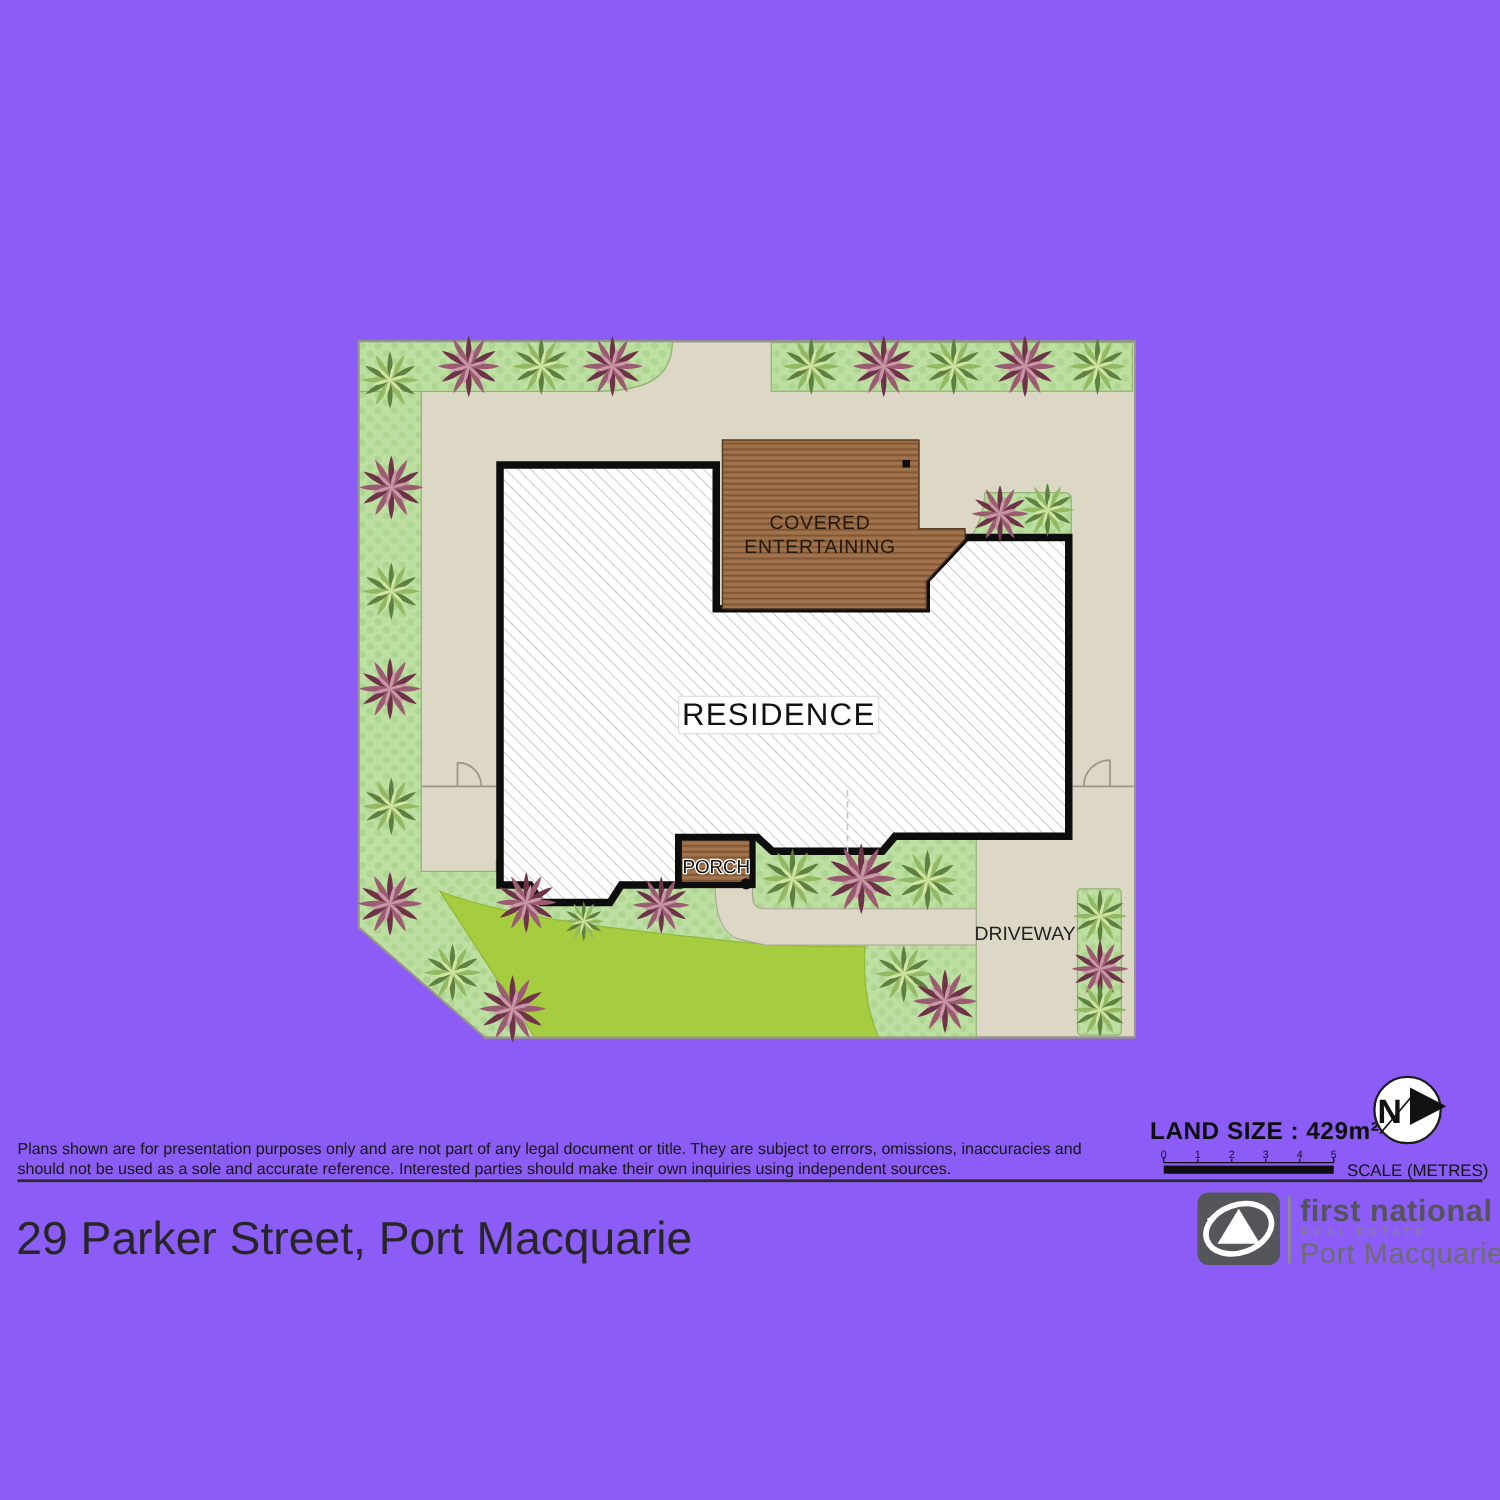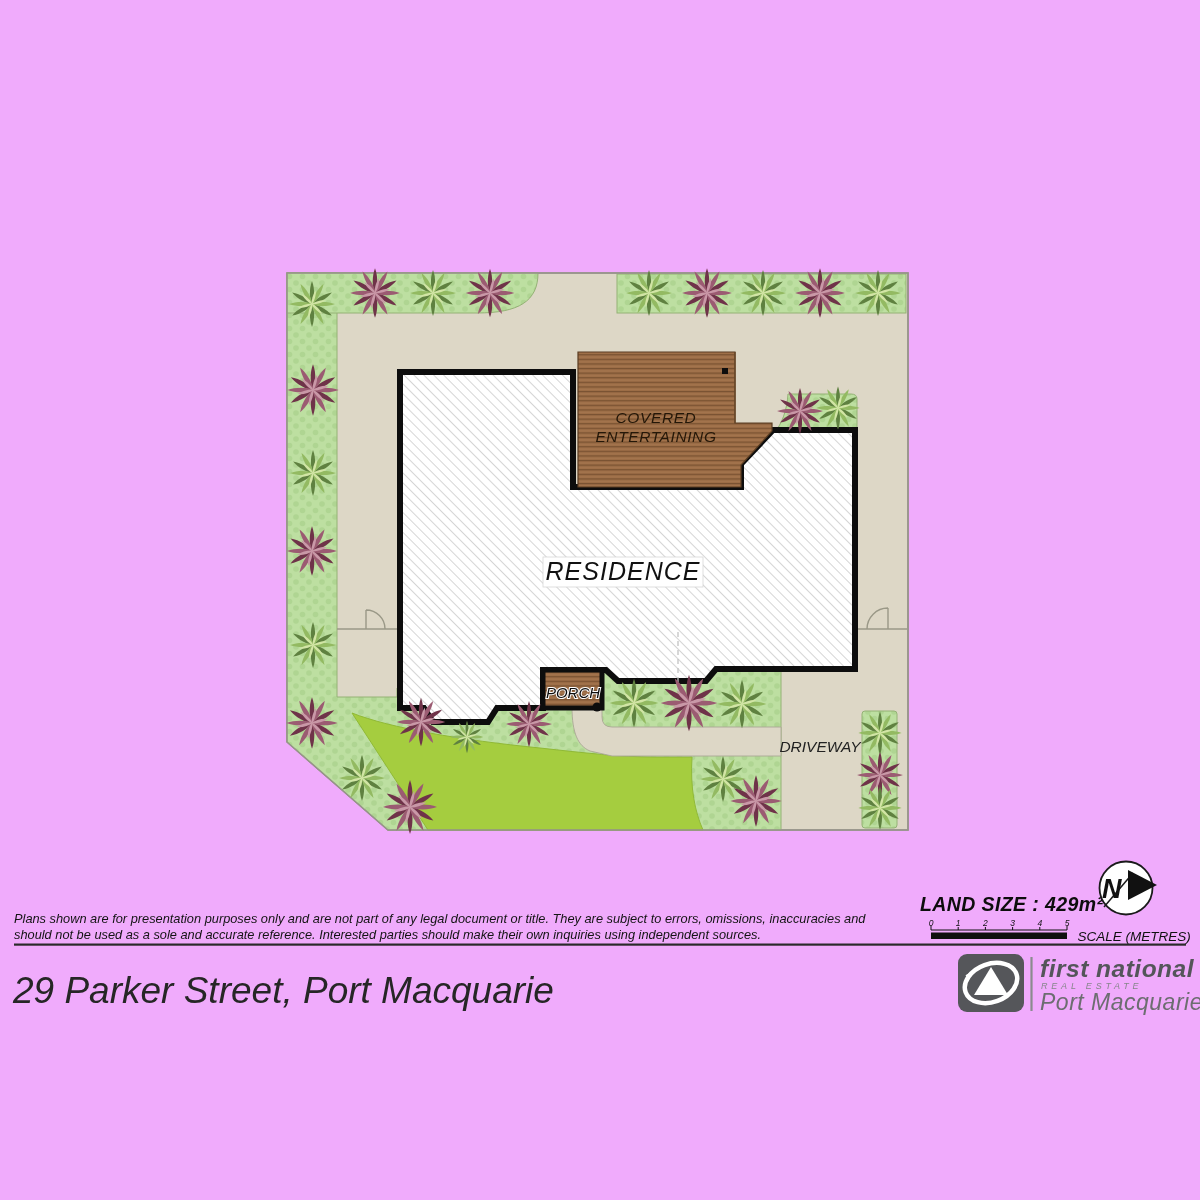--- a/index.html
+++ b/index.html
@@ -1,17 +1,17 @@
 <!DOCTYPE html>
 <html><head>
 <meta charset="utf-8">
 <style>
   html,body{margin:0;padding:0;background:#fff;}
-  .page{position:relative;width:1200px;height:1200px;background:#f0abfc;overflow:hidden;
-        font-family:"Liberation Sans", sans-serif;font-style:italic;}
+  .page{position:relative;width:1200px;height:1200px;background:#8b5cf6;overflow:hidden;
+        font-family:"Liberation Sans", sans-serif;}
   svg{display:block;}
   text{font-family:"Liberation Sans", sans-serif;}
   .t-residence{font-size:25px;fill:#111;letter-spacing:1px;}
   .t-deck{font-size:15.5px;fill:#241708;letter-spacing:0.6px;}
   .t-porch{font-size:15px;fill:#0d0d0d;paint-order:stroke;stroke:#ffffff;stroke-width:2px;}
   .t-driveway{font-size:15.5px;fill:#222;}
   .t-landsize{font-size:19.5px;font-weight:bold;fill:#0d0d0d;letter-spacing:0.4px;}
   .t-tick{font-size:8.5px;fill:#111;}
   .t-scale{font-size:13.5px;fill:#111;}
   .t-north{font-size:27px;font-weight:bold;fill:#111;}

